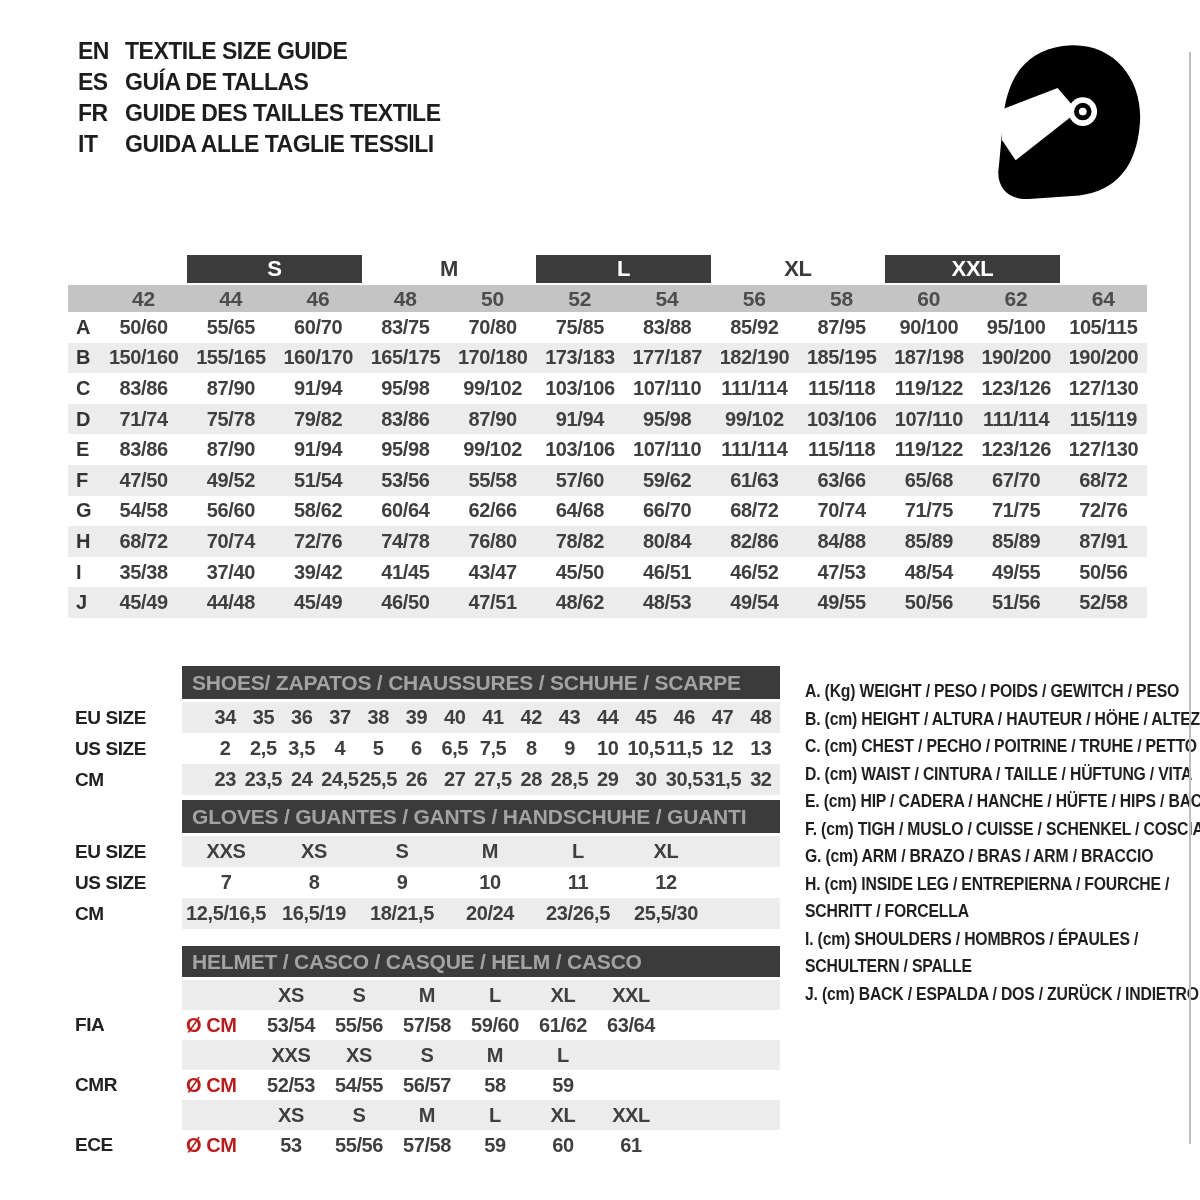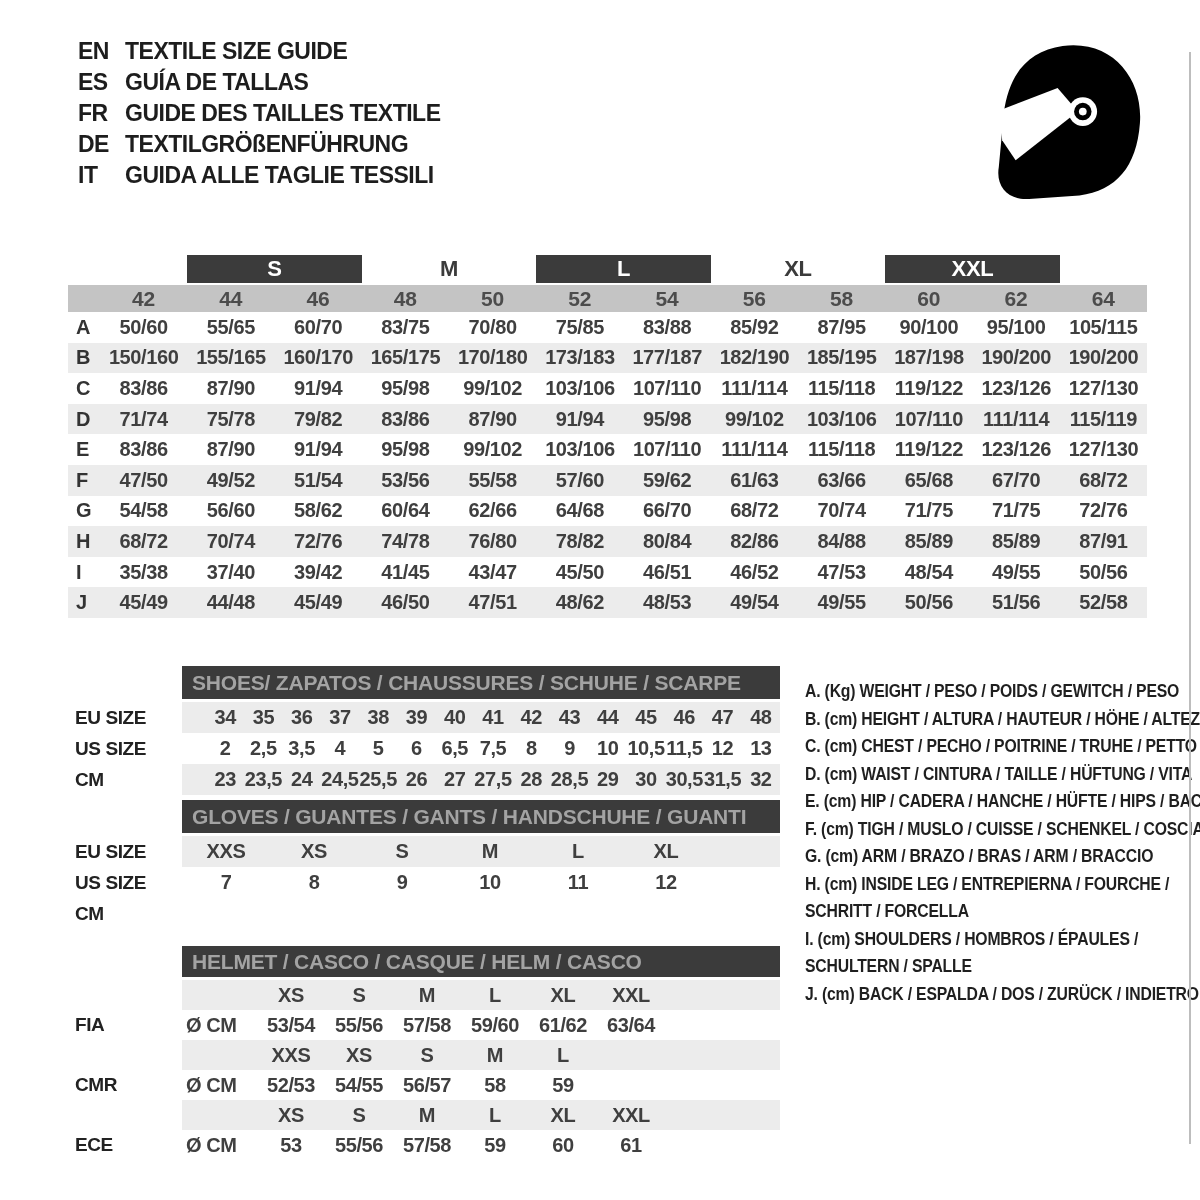--- a/index.html
+++ b/index.html
@@ -39,21 +39,21 @@
   #helmet .sect-bar{height:31px;}
   .sect-row{display:flex;height:31px;}
   #helmet .sect-row{height:30px;}
   .sect-label{width:107px;display:flex;align-items:center;font-size:19px;color:#222;letter-spacing:-0.4px;}
   .sect-content{flex:1;display:grid;}
   .sect-row.striped .sect-content{background:var(--stripe);}
   .shoes-grid{grid-template-columns:repeat(15,1fr);padding-left:24px;}
   .gloves-grid{grid-template-columns:repeat(6,88px) 1fr;}
   .helmet-grid{grid-template-columns:75px repeat(6,68px) 1fr;}
   .cell{display:flex;align-items:center;justify-content:center;font-size:20px;letter-spacing:-0.4px;color:#3f3f3f;}
-  .unit-cell{justify-content:flex-start;padding-left:4px;color:#404040;}
+  .unit-cell{justify-content:flex-start;padding-left:4px;color:#b91c1c;}
 
   
   .legend{position:absolute;left:805px;top:678px;width:392px;}
   .legend-item{font-size:17.5px;line-height:27.5px;color:#1f1f1f;white-space:nowrap;
                transform:scaleX(0.9);transform-origin:0 50%;letter-spacing:-0.2px;}
 
   .vline{position:absolute;left:1189px;top:52px;width:2px;height:1092px;background:#bdbdbd;}
 </style>
 </head>
 <body>
@@ -65,24 +65,20 @@
         <span class="lang-code">EN</span>
         <span class="lang-title">TEXTILE SIZE GUIDE</span>
       </div>
       <div class="lang-row">
         <span class="lang-code">ES</span>
         <span class="lang-title">GUÍA DE TALLAS</span>
       </div>
       <div class="lang-row">
         <span class="lang-code">FR</span>
         <span class="lang-title">GUIDE DES TAILLES TEXTILE</span>
-      </div>
-      <div class="lang-row">
-        <span class="lang-code">DE</span>
-        <span class="lang-title">TEXTILGRÖßENFÜHRUNG</span>
       </div>
       <div class="lang-row">
         <span class="lang-code">IT</span>
         <span class="lang-title">GUIDA ALLE TAGLIE TESSILI</span>
       </div>
     </div>
 
   <svg class="helmet-svg" viewBox="0 0 100 100" aria-hidden="true">
     <path d="M48 6 C78 2 96 26 94 52 C92 78 80 92 58 95 L28 97 C16 98 8 90 10 78 L13 46 C16 22 28 9 48 6 Z" fill="var(--helmet)"></path>
     <polygon points="11,44 45,31 57,45 20,74 12,62" fill="#fff"></polygon>
@@ -355,20 +351,28 @@
             <div class="cell">7</div>
             <div class="cell">8</div>
             <div class="cell">9</div>
             <div class="cell">10</div>
             <div class="cell">11</div>
             <div class="cell">12</div>
           </div>
         </div>
         <div class="sect-row striped">
           <div class="sect-label">CM</div>
+          <div class="sect-content gloves-grid">
+            <div class="cell">12,5/16,5</div>
+            <div class="cell">16,5/19</div>
+            <div class="cell">18/21,5</div>
+            <div class="cell">20/24</div>
+            <div class="cell">23/26,5</div>
+            <div class="cell">25,5/30</div>
+          </div>
         </div>
       </div>
   </div>
 
   <div class="sect" id="helmet">
     <div class="sect-bar">HELMET / CASCO / CASQUE / HELM / CASCO</div>
     <div id="helmet-rows">
         <div class="sect-row striped">
           <div class="sect-label"></div>
           <div class="sect-content helmet-grid">

